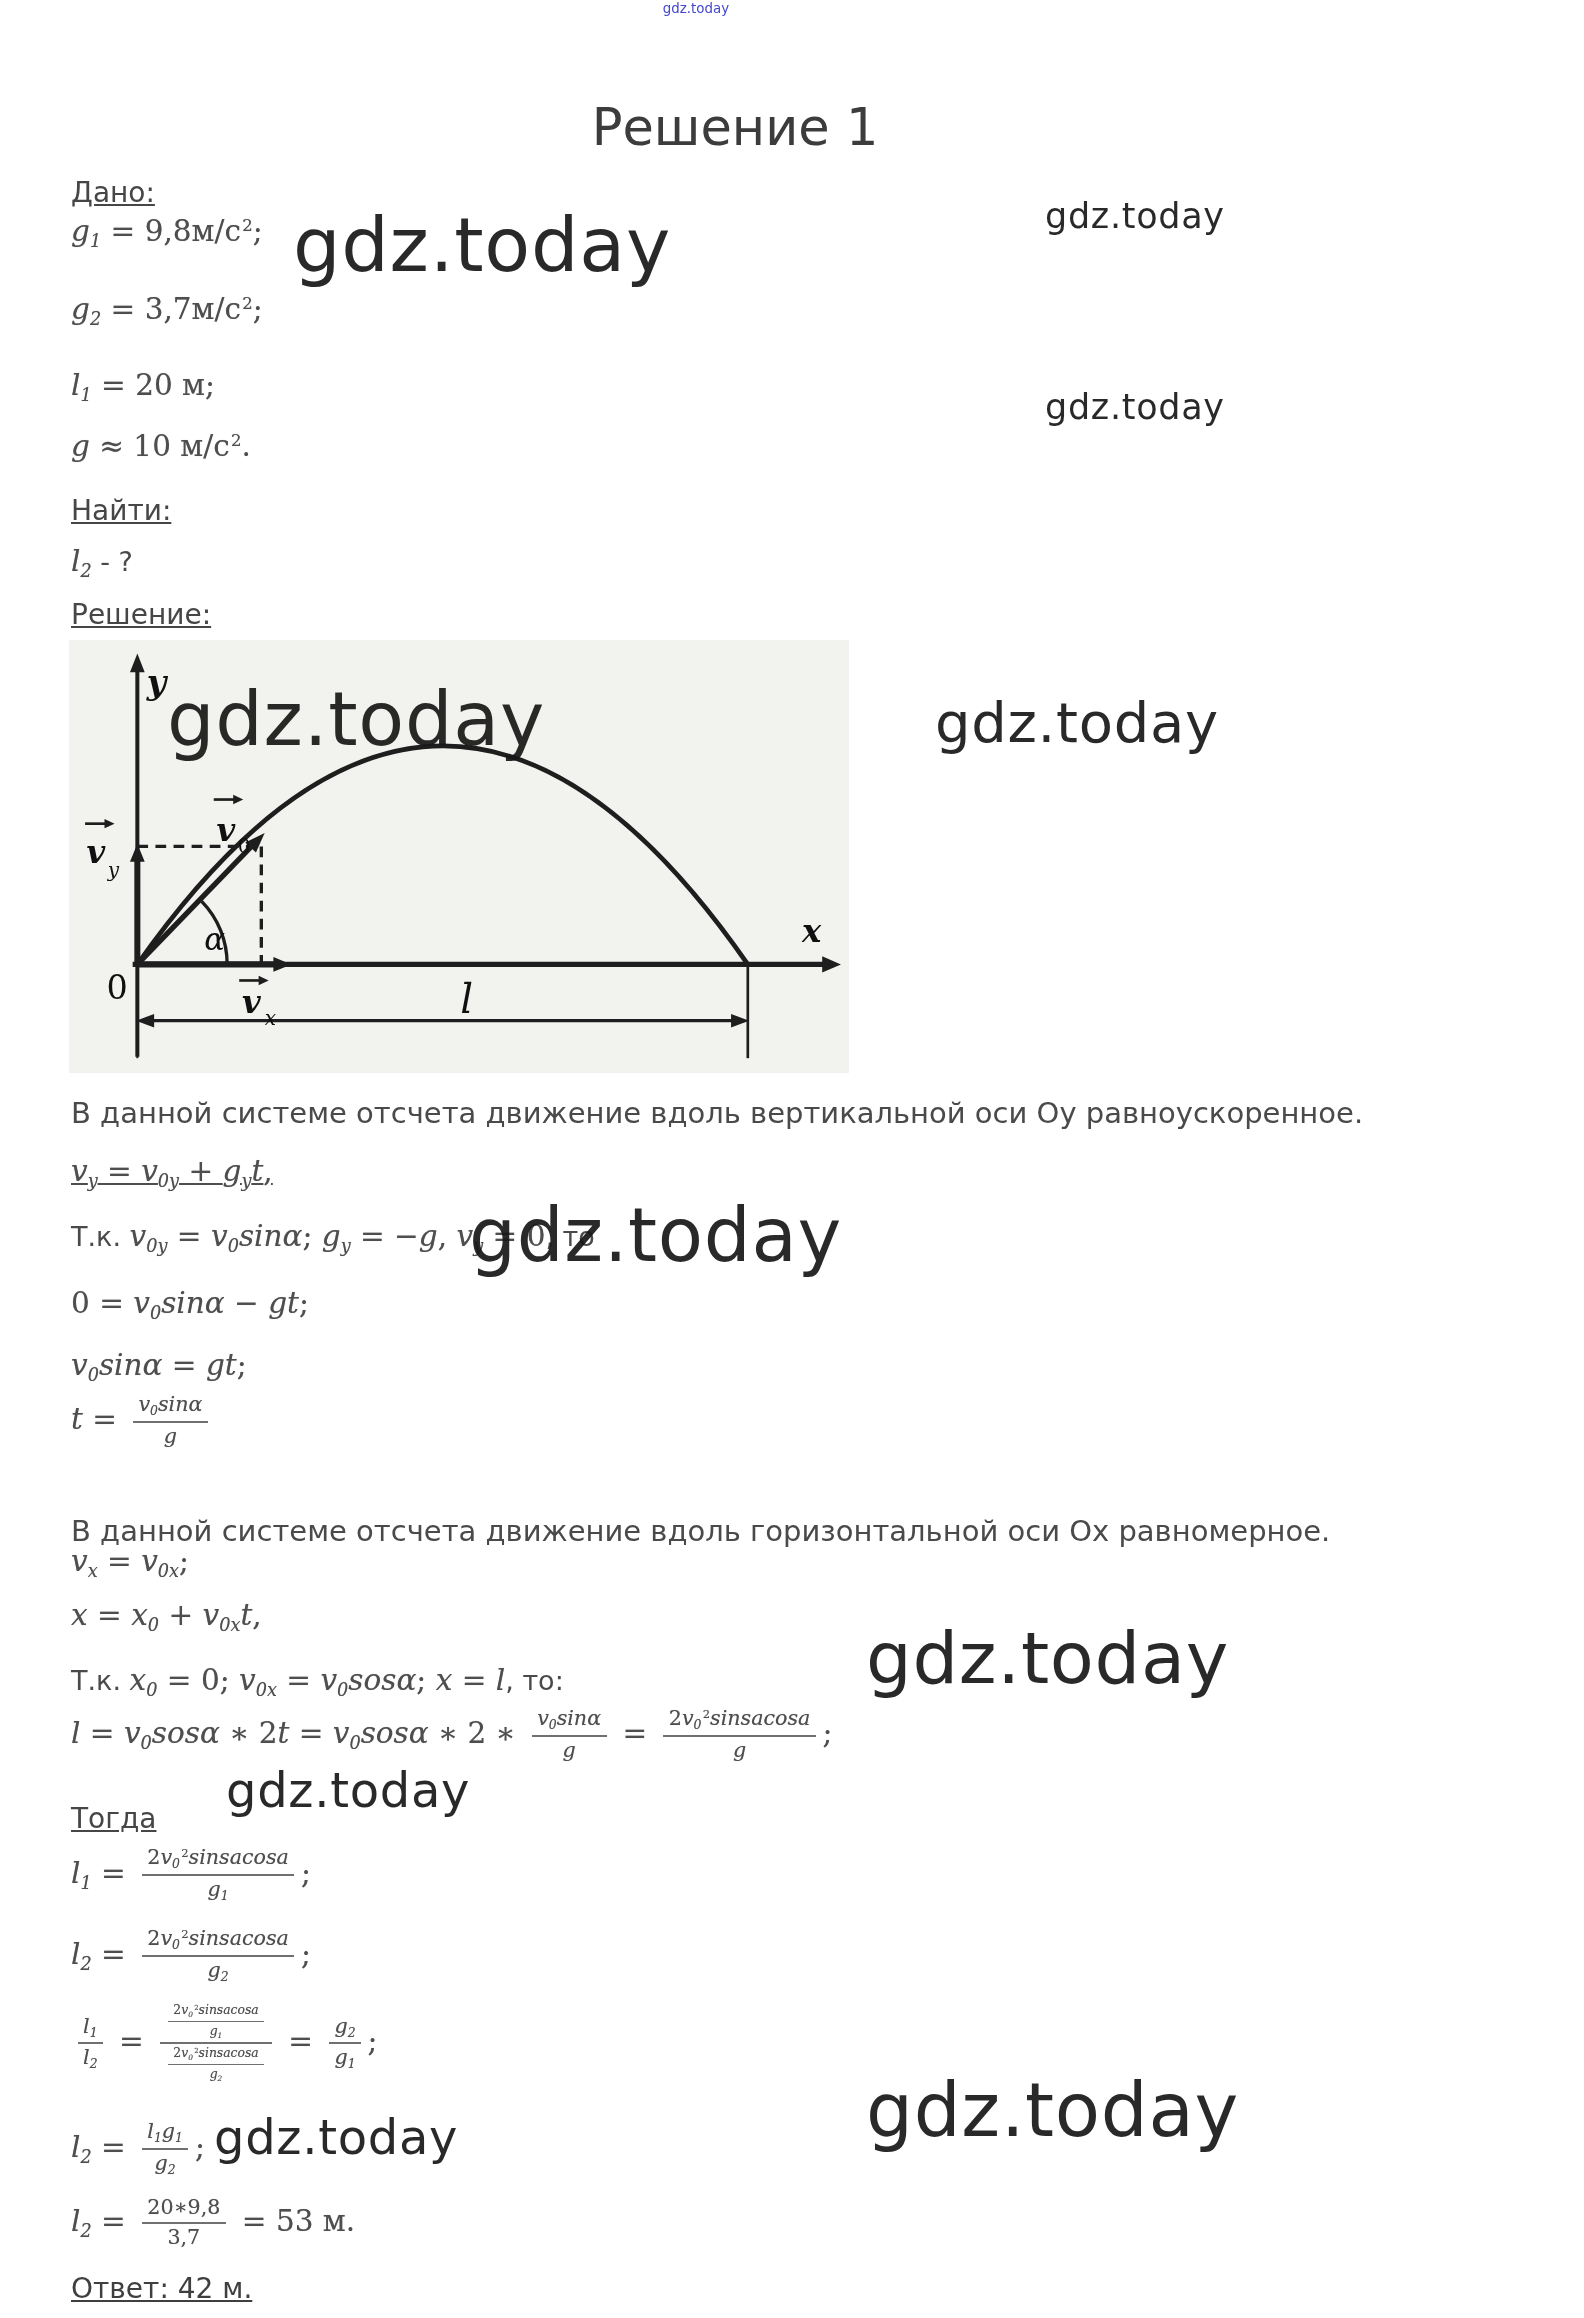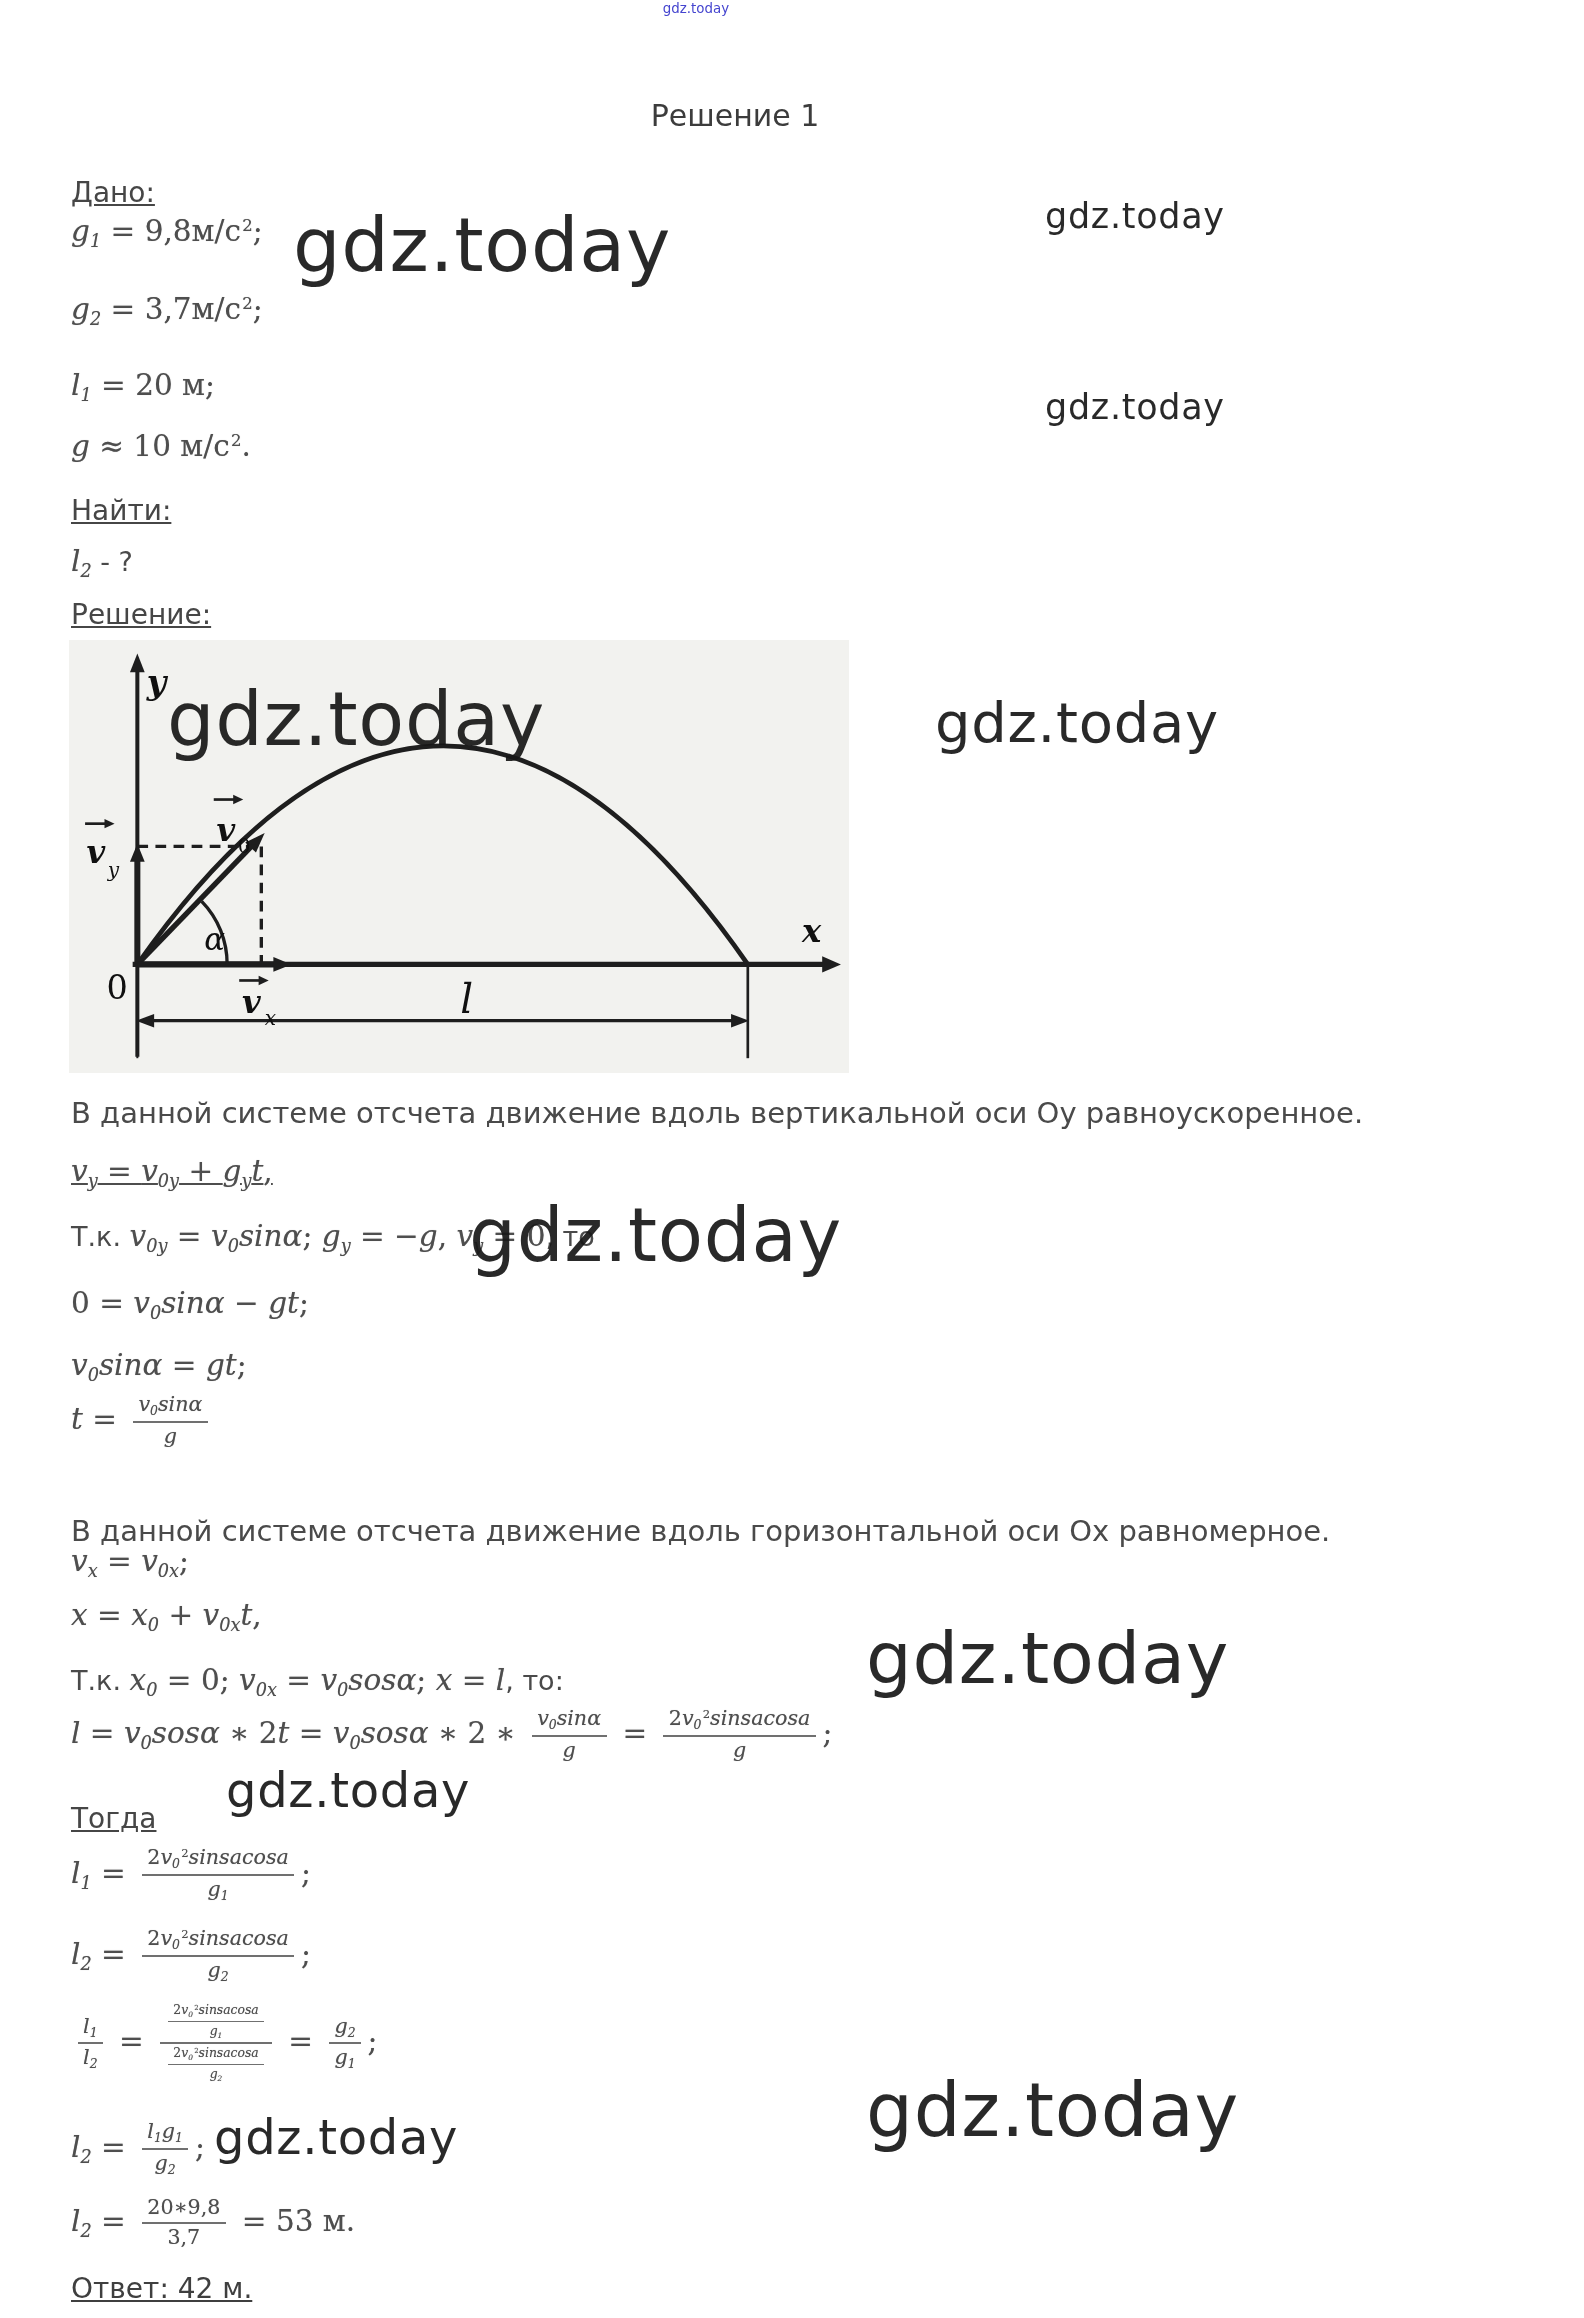--- a/index.html
+++ b/index.html
@@ -1,21 +1,21 @@
 <!DOCTYPE html>
 <html style="font-size:10.7px"><head>
 <meta charset="utf-8">
 <style>
   html,body{margin:0;padding:0;background:#ffffff;}
   #page{position:relative;width:1392px;height:2319px;background:#ffffff;overflow:hidden;
         font-family:"DejaVu Sans",sans-serif;}
   .toplink{position:absolute;top:1.3px;left:50%;transform:translateX(-50%);
            font-size:13.4px;color:#4545cf;white-space:nowrap;}
   .title{position:absolute;top:98px;left:735px;transform:translateX(-50%);
-         font-size:30px;color:#3c3c3c;white-space:nowrap;}
+         font-size:51px;color:#3c3c3c;white-space:nowrap;}
   .label{position:absolute;left:71px;font-size:28px;color:#464646;white-space:nowrap;text-decoration:underline;}
   .para{position:absolute;left:71px;font-size:29px;color:#4a4a4a;white-space:nowrap;}
   .fline{position:absolute;left:71px;font-size:29.5px;color:#4e4e4e;white-space:nowrap;
          font-family:"DejaVu Serif",serif;text-shadow:0 0 0.7px rgba(96,96,96,.6);}
   .m-it{font-style:italic;}
   .m-r{}
   .m-u{font-family:"DejaVu Sans",sans-serif;font-size:27px;color:#4a4a4a;text-shadow:none;}
   .sb{font-size:60%;vertical-align:-0.35em;letter-spacing:0;}
   .sp{font-size:56%;vertical-align:0.6em;margin-left:1.3px;}
   .frac{display:inline-block;vertical-align:middle;text-align:center;

